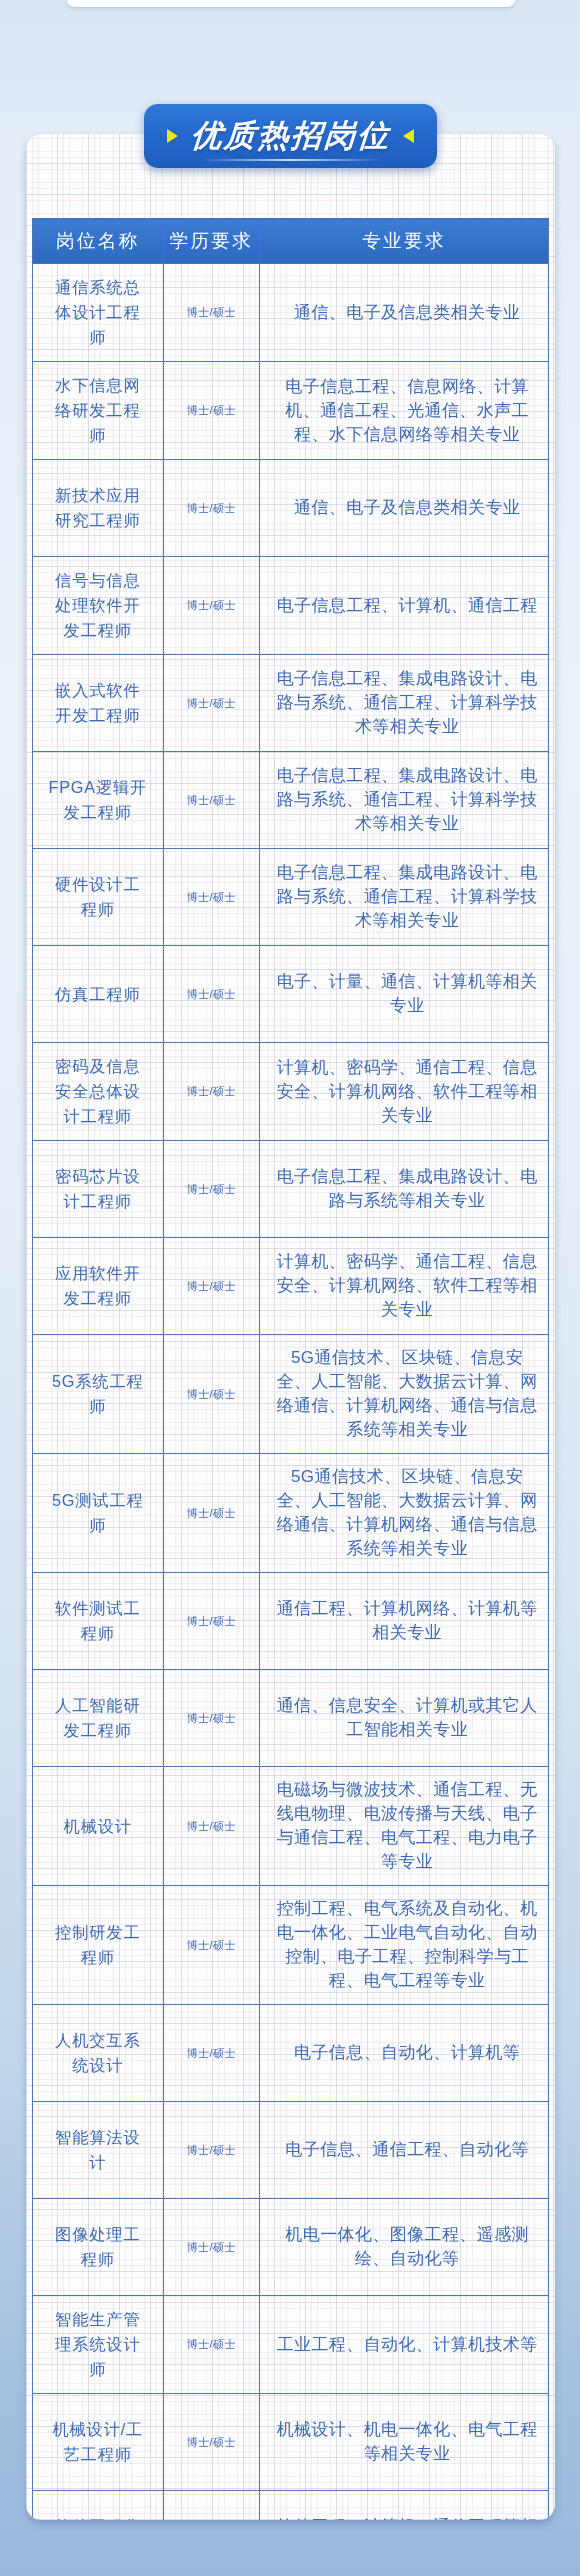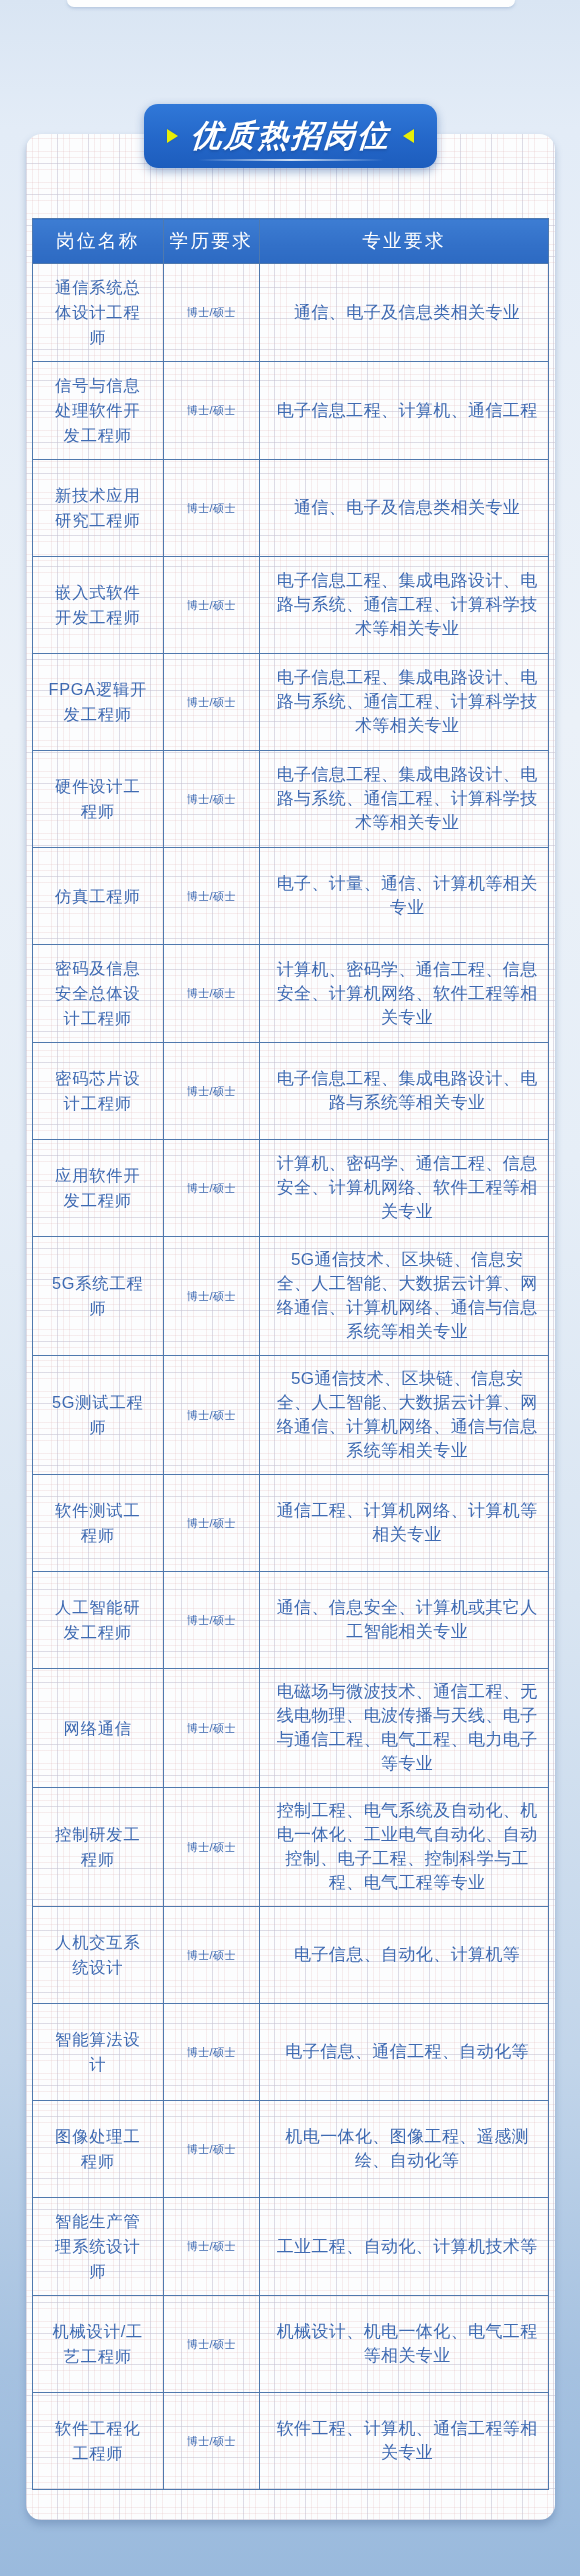--- a/index.html
+++ b/index.html
@@ -161,34 +161,39 @@
           <th class="col-maj">专业要求</th>
         </tr>
       </thead>
       <tbody>
   <tr>
     <td class="pos">通信系统总体设计工程师</td>
     <td class="edu">博士/硕士</td>
     <td class="maj">通信、电子及信息类相关专业</td>
   </tr>
 
+  <tr>
+    <td class="pos">水下信息网络研发工程师</td>
+    <td class="edu">博士/硕士</td>
+    <td class="maj">电子信息工程、信息网络、计算机、通信工程、光通信、水声工程、水下信息网络等相关专业</td>
+  </tr>
+
+  <tr>
+    <td class="pos">新技术应用研究工程师</td>
+    <td class="edu">博士/硕士</td>
+    <td class="maj">通信、电子及信息类相关专业</td>
+  </tr>
 
   <tr>
     <td class="pos">信号与信息处理软件开发工程师</td>
     <td class="edu">博士/硕士</td>
     <td class="maj">电子信息工程、计算机、通信工程</td>
   </tr>
 
   <tr>
-    <td class="pos">新技术应用研究工程师</td>
-    <td class="edu">博士/硕士</td>
-    <td class="maj">通信、电子及信息类相关专业</td>
-  </tr>
-
-  <tr>
     <td class="pos">嵌入式软件开发工程师</td>
     <td class="edu">博士/硕士</td>
     <td class="maj">电子信息工程、集成电路设计、电路与系统、通信工程、计算科学技术等相关专业</td>
   </tr>
 
   <tr>
     <td class="pos">FPGA逻辑开发工程师</td>
     <td class="edu">博士/硕士</td>
     <td class="maj">电子信息工程、集成电路设计、电路与系统、通信工程、计算科学技术等相关专业</td>
   </tr>
@@ -241,21 +246,21 @@
     <td class="maj">通信工程、计算机网络、计算机等相关专业</td>
   </tr>
 
   <tr>
     <td class="pos">人工智能研发工程师</td>
     <td class="edu">博士/硕士</td>
     <td class="maj">通信、信息安全、计算机或其它人工智能相关专业</td>
   </tr>
 
   <tr>
-    <td class="pos">网络通信</td>
+    <td class="pos">机械设计</td>
     <td class="edu">博士/硕士</td>
     <td class="maj">电磁场与微波技术、通信工程、无线电物理、电波传播与天线、电子与通信工程、电气工程、电力电子等专业</td>
   </tr>
 
   <tr>
     <td class="pos">控制研发工程师</td>
     <td class="edu">博士/硕士</td>
     <td class="maj">控制工程、电气系统及自动化、机电一体化、工业电气自动化、自动控制、电子工程、控制科学与工程、电气工程等专业</td>
   </tr>
 

